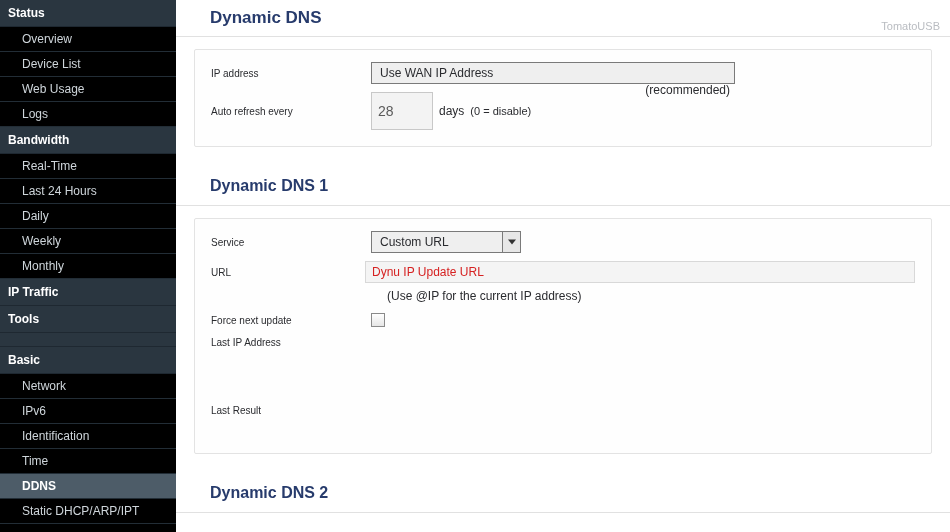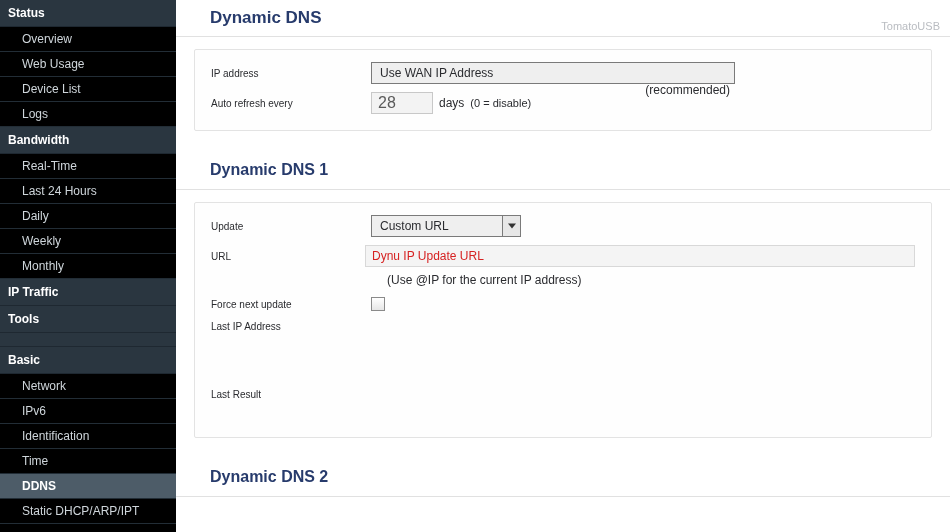--- a/index.html
+++ b/index.html
@@ -18,36 +18,36 @@
 .form-row.tall { align-items: flex-start; padding-top: 6px; min-height: 48px; }
 .form-label { width: 160px; font-size: 10px; color: #2a2b2f; }
 .form-control-cell { flex: 1; display: flex; align-items: center; gap: 6px; }
 .select-wrap { display: inline-flex; border: 1px solid #7a7a7a; background: #efefef; height: 22px; }
 .select-text { padding: 3px 8px; font-size: 12px; background: #efefef; display: inline-flex; align-items: center; }
 .select-btn { width: 18px; background: #e7e7e7; border-left: 1px solid #7a7a7a; display: inline-flex; align-items: center; justify-content: center; cursor: pointer; }
 .select-btn svg { width: 8px; height: 6px; }
 .recommended { margin-left: auto; margin-right: 4px; font-size: 12px; color: #2a2b2f; }
 .ip-select { width: 364px; justify-content: space-between; flex-direction: column; }
 .svc-select .select-text { width: 130px; }
-.num-input { width: 62px; height: 22px; border: 1px solid #c8c8c8; background: #f3f3f3; color: #5a5a5a; font-size: 16px; padding: 2px 6px; }
+.num-input { width: 62px; height: 38px; border: 1px solid #c8c8c8; background: #f3f3f3; color: #5a5a5a; font-size: 14px; padding: 2px 6px; }
 .helper-text { font-size: 11px; color: #2a2b2f; }
 .url-input { width: 550px; height: 22px; border: 1px solid #d8d8d8; background: #f4f4f4; color: #d62222; font-size: 12px; padding: 2px 6px; text-align: left; }
 .hint-under { font-size: 12px; color: #2a2b2f; padding: 2px 16px 6px 192px; }
 .checkbox { width: 14px; height: 14px; border: 1px solid #8a8a8a; background: linear-gradient(#fff,#e6e6e6); cursor: pointer; }
 </style>
 </head>
 <body>
 
 <div class="container">
   <div class="sidebar">
 
     <div class="section-header">Status</div>
     <div class="nav-item">Overview</div>
+    <div class="nav-item">Device List</div>
     <div class="nav-item">Web Usage</div>
-    <div class="nav-item">Device List</div>
     <div class="nav-item">Logs</div>
 
     <div class="section-header">Bandwidth</div>
     <div class="nav-item">Real-Time</div>
     <div class="nav-item">Last 24 Hours</div>
     <div class="nav-item">Daily</div>
     <div class="nav-item">Weekly</div>
     <div class="nav-item">Monthly</div>
 
     <div class="section-header">IP Traffic</div>
@@ -93,21 +93,21 @@
           <span>days</span>
           <span class="helper-text">(0 = disable)</span>
         </div>
       </div>
     </div>
 
     <div class="section-title">Dynamic DNS 1</div>
 
     <div class="form-panel">
       <div class="form-row">
-        <div class="form-label">Update</div>
+        <div class="form-label">Service</div>
         <div class="form-control-cell">
           <div class="select-wrap svc-select">
             <span class="select-text">Custom URL</span>
             <span class="select-btn">
               <svg viewBox="0 0 10 6">
                   <path d="M0 0 L10 0 L5 6 Z" fill="#333"></path>
                 </svg>
             </span>
           </div>
         </div>

